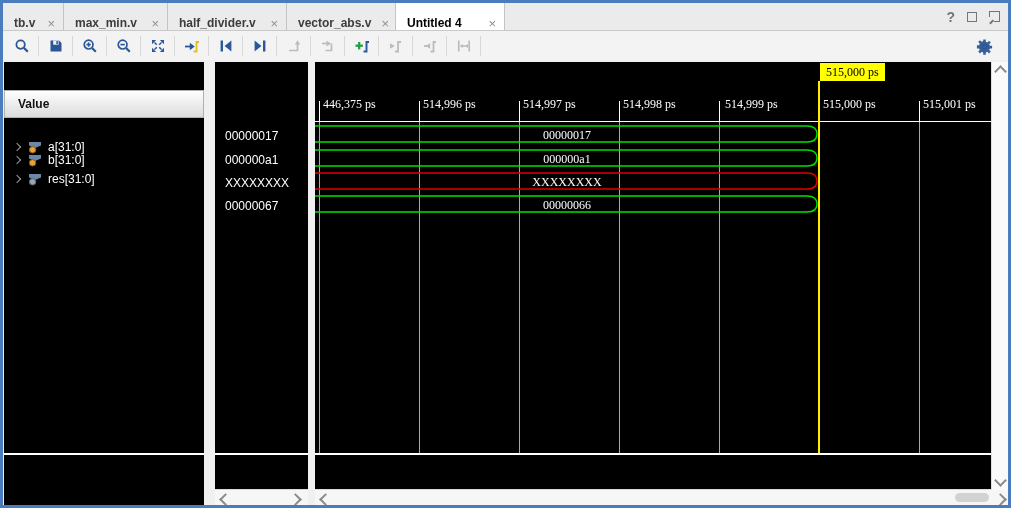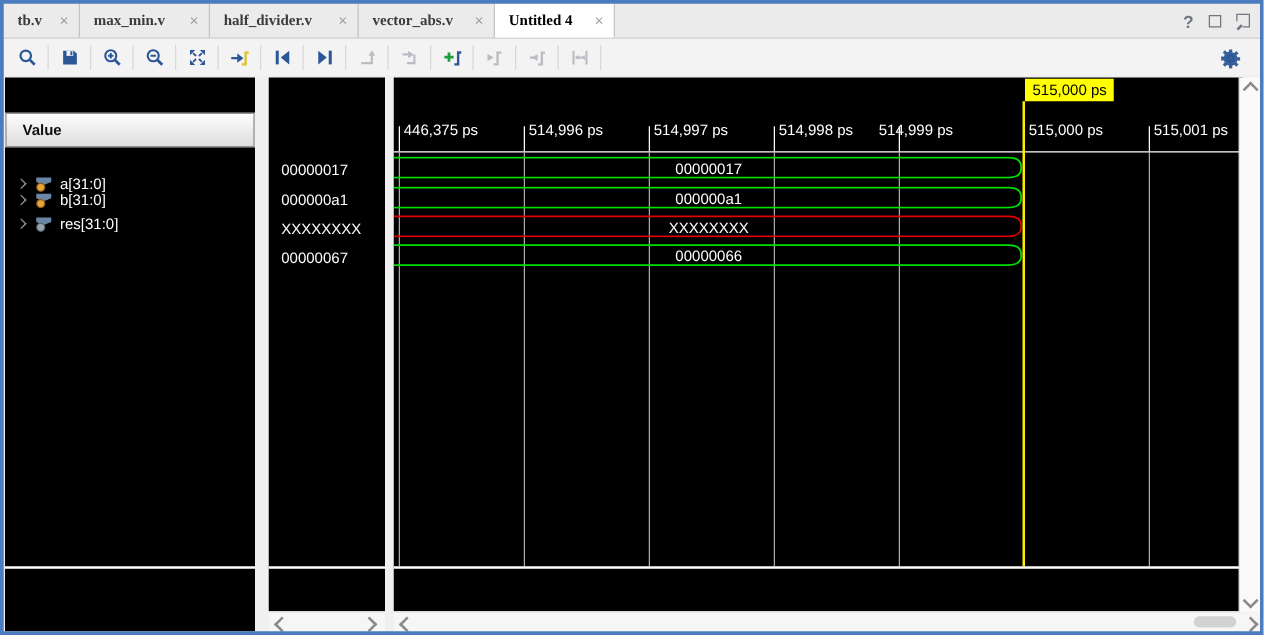--- a/index.html
+++ b/index.html
@@ -3,23 +3,23 @@
 <meta charset="utf-8">
 <style>
   html,body{margin:0;padding:0;background:#dfe3e8;font-family:"Liberation Sans",sans-serif;}
   .screen{position:relative;width:1011px;height:508px;background:#ebebeb;overflow:hidden;
           -webkit-user-select:none;user-select:none;}
   .frame{position:absolute;inset:0;border:3px solid #4c7cc0;pointer-events:none;z-index:50;}
 
   
   .tabbar{position:absolute;left:3px;top:3px;right:3px;height:27px;background:#ebebeb;
           border-bottom:1px solid #c9c9c9;display:flex;align-items:stretch;}
-  .tab{display:flex;align-items:center;justify-content:space-between;padding:0 8px 0 11px;
+  .tab{display:flex;align-items:flex-end;justify-content:space-between;padding:0 8px 0 11px;
        border-right:1px solid #c4c4c4;font-size:12px;font-weight:bold;color:#3c3c3c;
-       box-sizing:border-box;cursor:default;font-family:Liberation Serif, serif;}
+       box-sizing:border-box;cursor:default;}
   .tab.active{background:#ffffff;color:#000;}
   .tab-close{color:#8f8f8f;font-size:13px;font-weight:normal;margin-left:10px;line-height:1;}
   .winctl{position:absolute;top:0;right:8px;height:27px;display:flex;align-items:center;gap:12px;}
   .help-glyph{color:#6f7680;font-size:14px;font-weight:bold;}
   .maxi{width:10px;height:10px;border:1.5px solid #6f7680;box-sizing:border-box;}
   .floaticon{position:relative;width:11px;height:11px;border:1.5px solid #6f7680;box-sizing:border-box;}
   .floaticon:before{content:"";position:absolute;left:-2px;bottom:-2px;width:6px;height:6px;background:#ebebeb;}
   .floaticon:after{content:"";position:absolute;left:-1px;bottom:-1px;width:5px;height:1.5px;background:#6f7680;transform:rotate(-45deg);}
 
   
@@ -43,21 +43,21 @@
            font-size:12px;font-weight:bold;color:#111;display:flex;align-items:center;}
   .sep-line{position:absolute;left:0;right:0;height:2px;background:#ffffff;}
 
   .sig-row{position:absolute;left:0;right:0;height:22px;display:flex;align-items:center;color:#fff;font-size:12px;}
   .chev{width:5px;height:5px;border-top:1.5px solid #9a9a9a;border-right:1.5px solid #9a9a9a;
         transform:rotate(45deg);margin-left:10px;margin-right:8px;flex:none;}
   .sigicon{flex:none;margin-right:6px;}
   .val-row{position:absolute;left:10px;height:22px;display:flex;align-items:center;color:#fff;font-size:12px;}
 
   
-  .mono{font-family:Liberation Sans, sans-serif;}
+  .mono{font-family:Liberation Serif, serif;}
   .axis-line{position:absolute;left:0;right:0;top:59px;height:1px;background:#fff;}
   .tickmark{position:absolute;top:39px;width:1px;height:20px;background:#fff;}
   .ticklabel{position:absolute;top:35px;color:#fff;font-size:12px;white-space:nowrap;}
   .gridline{position:absolute;top:60px;height:331px;width:1px;background:#a9a9a9;}
   .cursorline{position:absolute;top:19px;height:372px;width:2px;background:#ffed00;}
   .cursorlabel{position:absolute;left:505px;top:1px;height:18px;background:#ffff00;color:#000;
                font-size:12px;display:flex;align-items:center;padding:0 6px;}
   .bus{position:absolute;left:0;width:504px;height:18px;}
   .bus svg{display:block;}
   .buslabel{position:absolute;left:0;width:504px;text-align:center;color:#fff;font-size:12px;}
@@ -87,21 +87,21 @@
       <span class="tab-close">×</span>
     </div>
     <div class="tab" style="width:119px">
       <span>half_divider.v</span>
       <span class="tab-close">×</span>
     </div>
     <div class="tab" style="width:109px">
       <span>vector_abs.v</span>
       <span class="tab-close">×</span>
     </div>
-    <div class="tab active" style="width:96px">
+    <div class="tab active" style="width:109px">
       <span>Untitled 4</span>
       <span class="tab-close">×</span>
     </div>
     <div class="winctl">
       <span class="help-glyph">?</span>
       <span class="maxi"></span>
       <span class="floaticon"></span>
     </div>
   </div>
 
@@ -290,21 +290,21 @@
       <div class="tickmark" style="left:104px"></div>
       <div class="tickmark" style="left:204px"></div>
       <div class="tickmark" style="left:304px"></div>
       <div class="tickmark" style="left:404px"></div>
       <div class="tickmark" style="left:504px"></div>
       <div class="tickmark" style="left:604px"></div>
       <div class="ticklabel mono" style="left:8px">446,375 ps</div>
       <div class="ticklabel mono" style="left:108px">514,996 ps</div>
       <div class="ticklabel mono" style="left:208px">514,997 ps</div>
       <div class="ticklabel mono" style="left:308px">514,998 ps</div>
-      <div class="ticklabel mono" style="left:388px">514,999 ps</div>
+      <div class="ticklabel mono" style="left:410px">514,999 ps</div>
       <div class="ticklabel mono" style="left:508px">515,000 ps</div>
       <div class="ticklabel mono" style="left:608px">515,001 ps</div>
       <div class="axis-line"></div>
 
       <div class="bus" style="top:63px">
         <svg width="504" height="18">
             <path d="M0 1 H492 Q502 1 502 9 Q502 17 492 17 H0" fill="none" stroke="#00e000" stroke-width="1.4"></path>
           </svg>
       </div>
       <div class="bus" style="top:87px">

